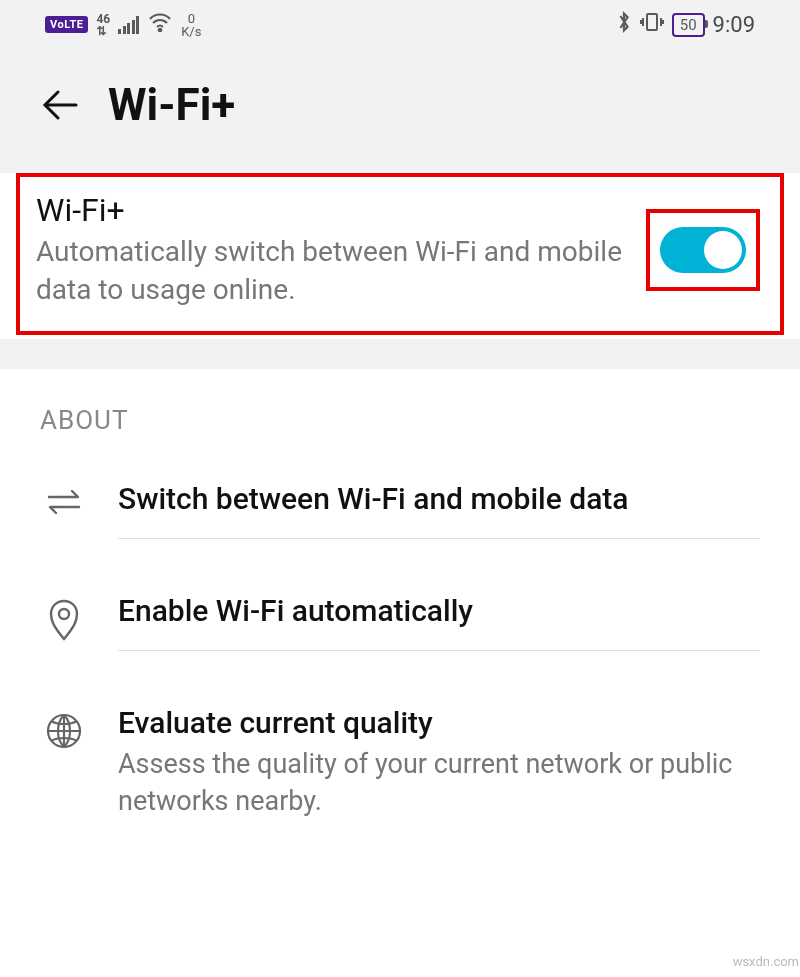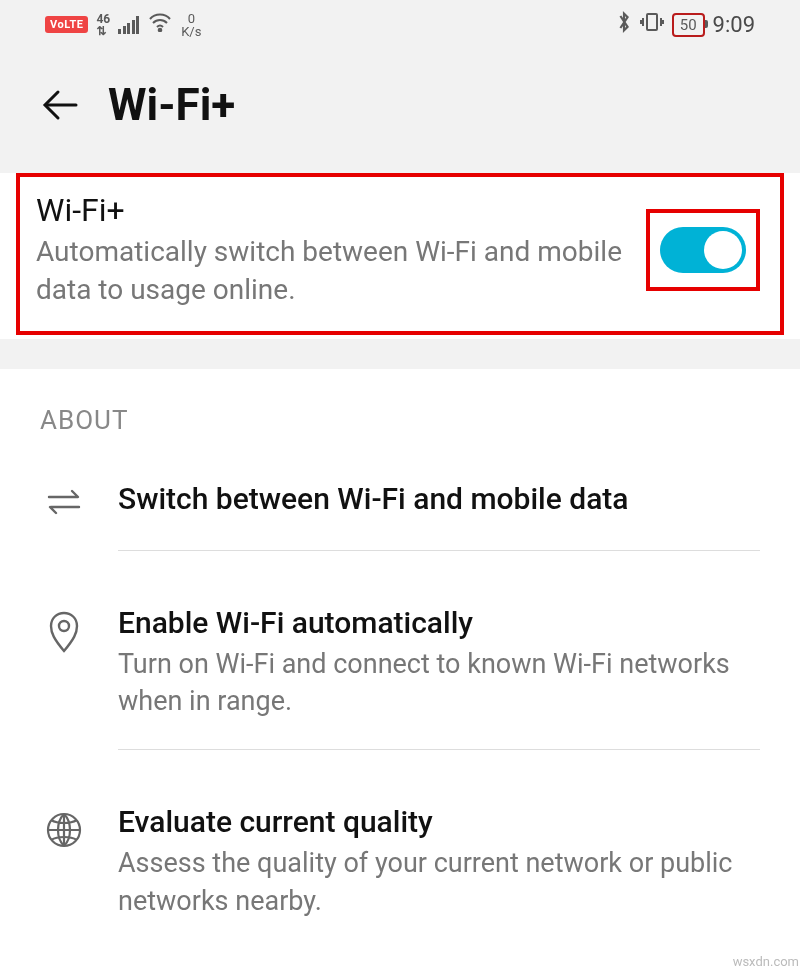--- a/index.html
+++ b/index.html
@@ -17,21 +17,21 @@
       font-size: 20px;
       color: #4a4a4a;
       background: #f2f2f2;
     }
     .status-left, .status-right {
       display: flex;
       align-items: center;
       gap: 8px;
     }
     .volte-icon {
-      background: #ef4444;
+      background: #4c1d95;
       color: #fff;
       font-size: 11px;
       font-weight: bold;
       padding: 2px 5px;
       border-radius: 3px;
       letter-spacing: 0.5px;
     }
     .net-label {
       font-size: 12px;
       line-height: 1;
@@ -52,21 +52,21 @@
     .signal-bars span:nth-child(2){height:8px}
     .signal-bars span:nth-child(3){height:11px}
     .signal-bars span:nth-child(4){height:14px}
     .signal-bars span:nth-child(5){height:18px}
     .speed-wrap {
       display: flex; flex-direction: column; align-items: center; line-height: 1;
       font-size: 13px; color:#5a5a5a;
     }
     .battery-box {
       display: inline-flex; align-items: center;
-      border: 2px solid #b91c1c; border-radius: 4px;
+      border: 2px solid #4c1d95; border-radius: 4px;
       padding: 1px 6px; font-size: 15px; color:#5a5a5a;
       position: relative;
     }
     .battery-box::after {
       content:""; position:absolute; right:-5px; top:5px;
       width:3px; height:8px; background:#5a5a5a; border-radius:0 2px 2px 0;
     }
     .time { font-size: 22px; color:#4a4a4a; }
 
     .header {
@@ -145,21 +145,21 @@
     }
     .about-icon {
       width: 48px;
       flex-shrink: 0;
       display: flex;
       justify-content: center;
       padding-top: 6px;
     }
     .about-body {
       flex: 1;
-      padding-bottom: 28px;
+      padding-bottom: 16px;
     }
     .about-item:not(:last-child) .about-body {
       border-bottom: 1px solid #ddd;
     }
     .about-title {
       font-size: 30px;
       color: #111;
       margin-bottom: 6px;
       font-weight: 500;
     }
@@ -263,21 +263,20 @@
 
 <div class="about-item">
   <div class="about-icon">
     <svg width="36" height="44" viewBox="0 0 36 44" fill="none" stroke="#666" stroke-width="2.4">
       <path d="M18 40 C8 28 5 22 5 15 C5 7 11 2 18 2 C25 2 31 7 31 15 C31 22 28 28 18 40 Z"></path>
       <circle cx="18" cy="15" r="5"></circle>
     </svg>
   </div>
   <div class="about-body">
     <div class="about-title">Enable Wi-Fi automatically</div>
-    <div class="about-desc">Turn on Wi-Fi and connect to known Wi-Fi networks when in range.</div>
   </div>
 </div>
 
 <div class="about-item">
   <div class="about-icon">
     <svg width="40" height="40" viewBox="0 0 40 40" fill="none" stroke="#666" stroke-width="2.2">
       <circle cx="20" cy="20" r="16"></circle>
       <path d="M4 20 L36 20 M20 4 L20 36"></path>
       <path d="M20 4 C12 12 12 28 20 36 M20 4 C28 12 28 28 20 36"></path>
       <path d="M7 10 C14 14 26 14 33 10 M7 30 C14 26 26 26 33 30"></path>

